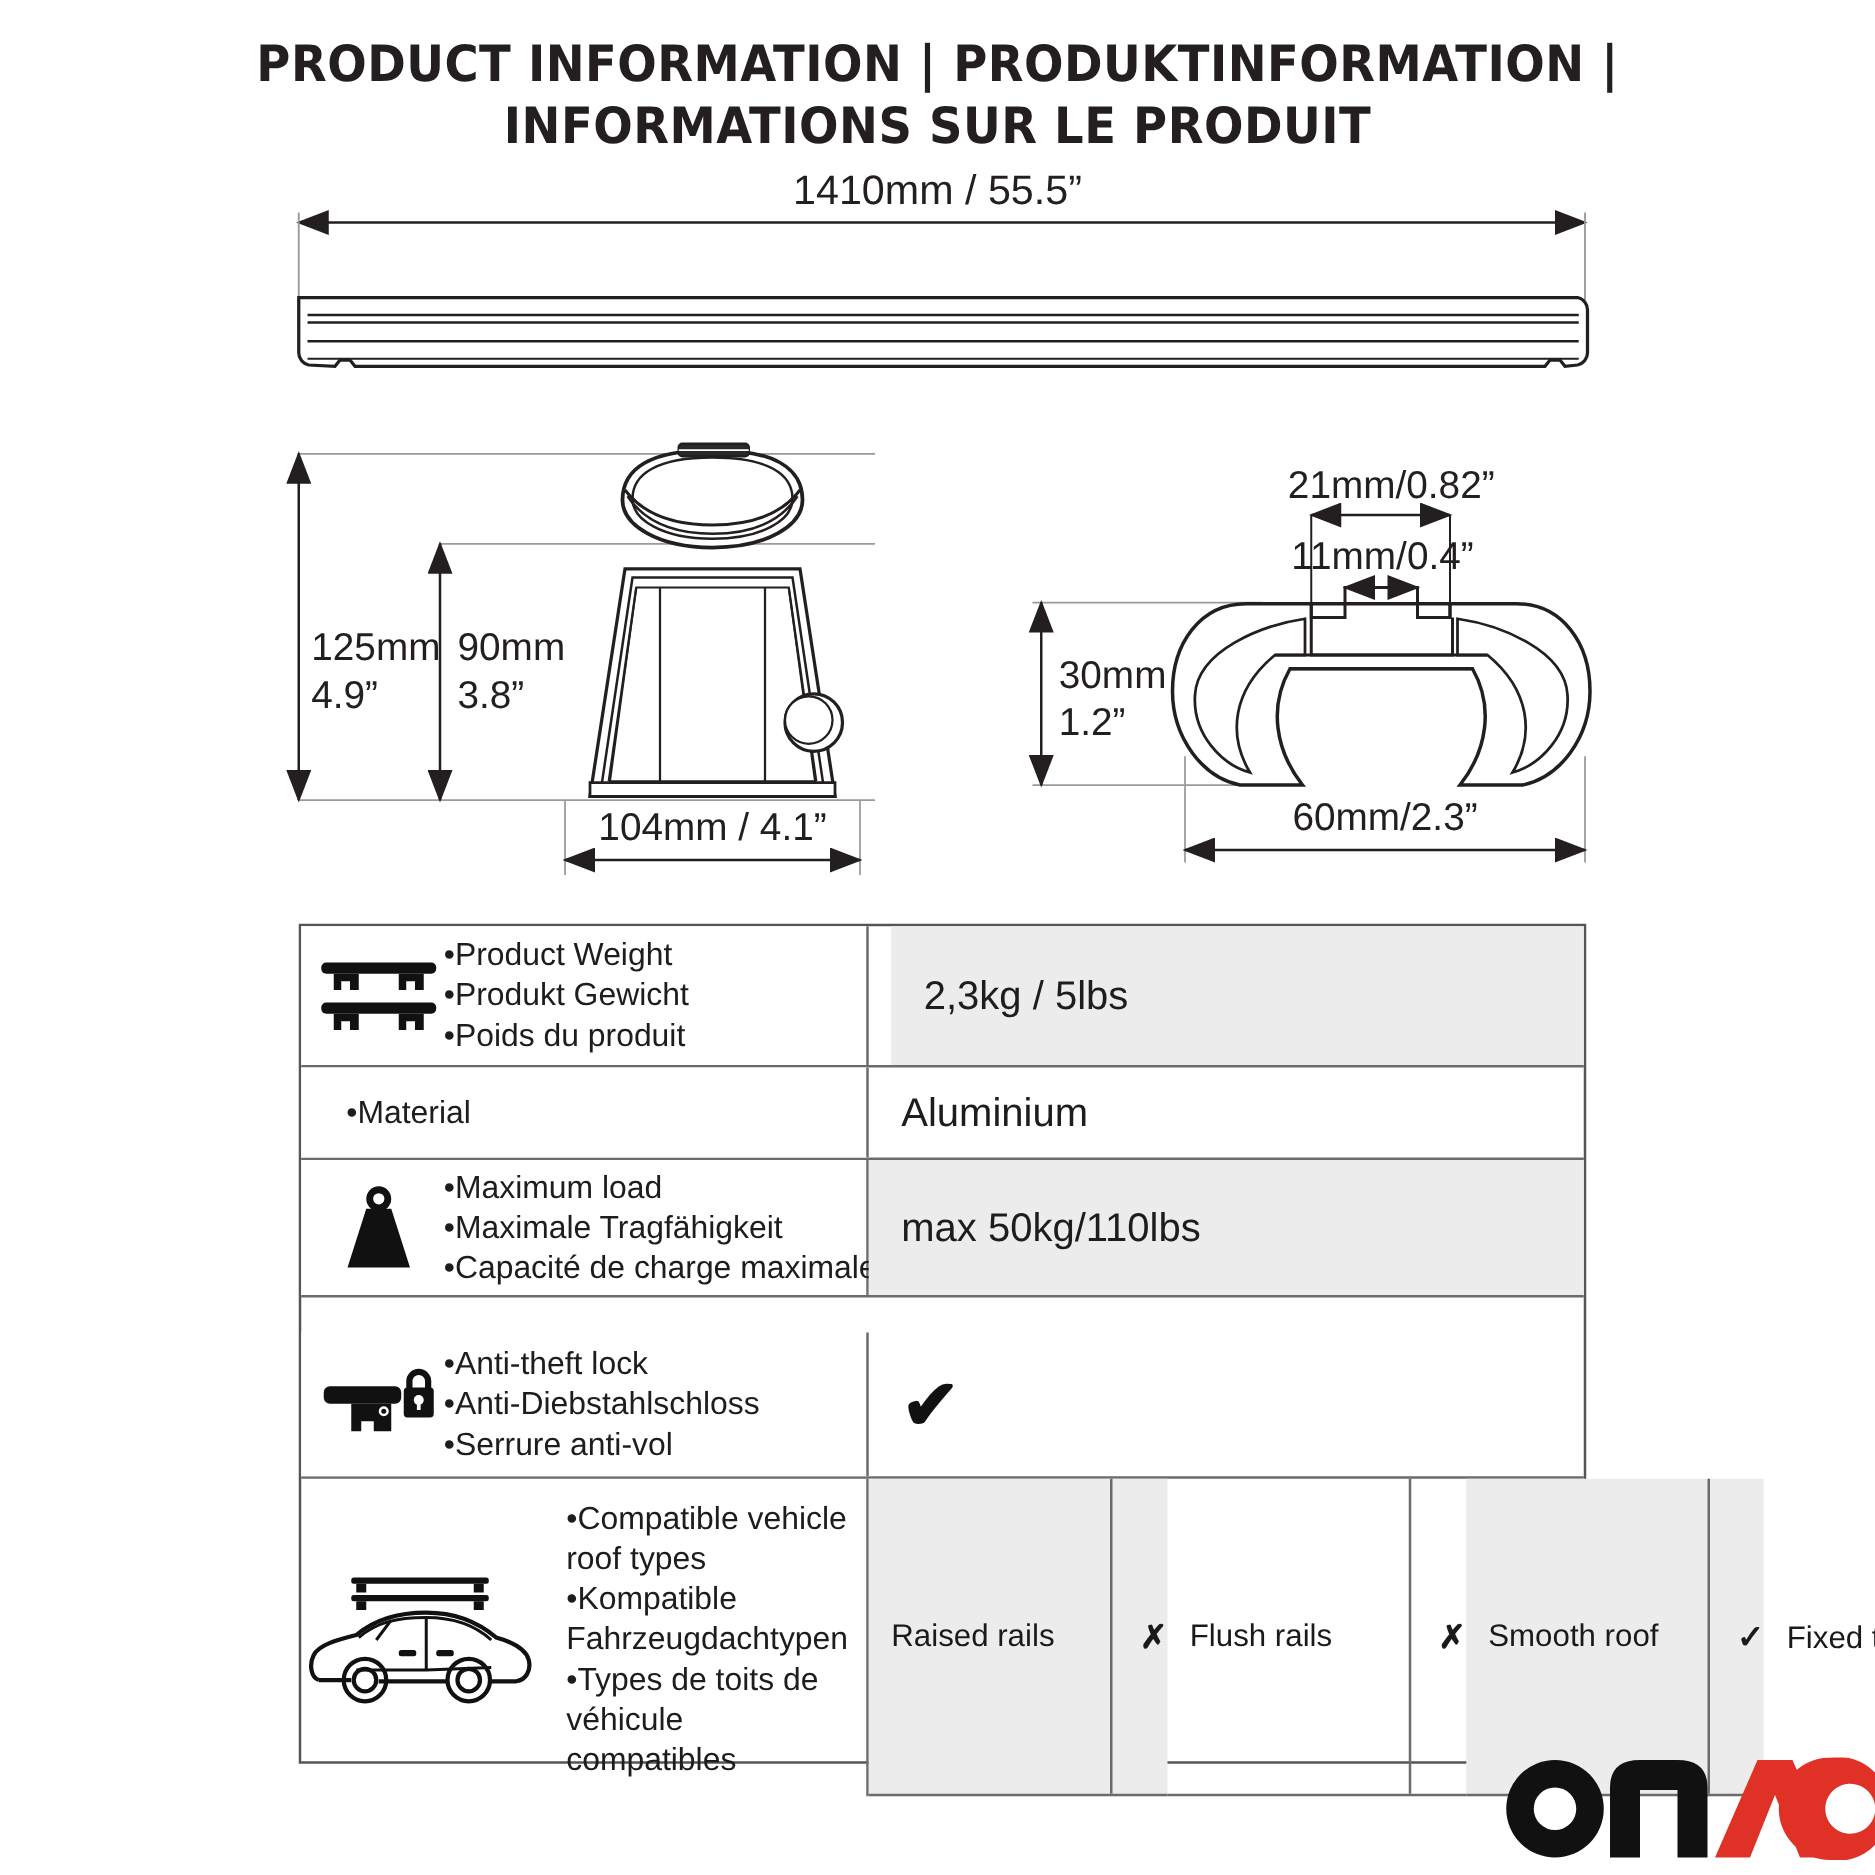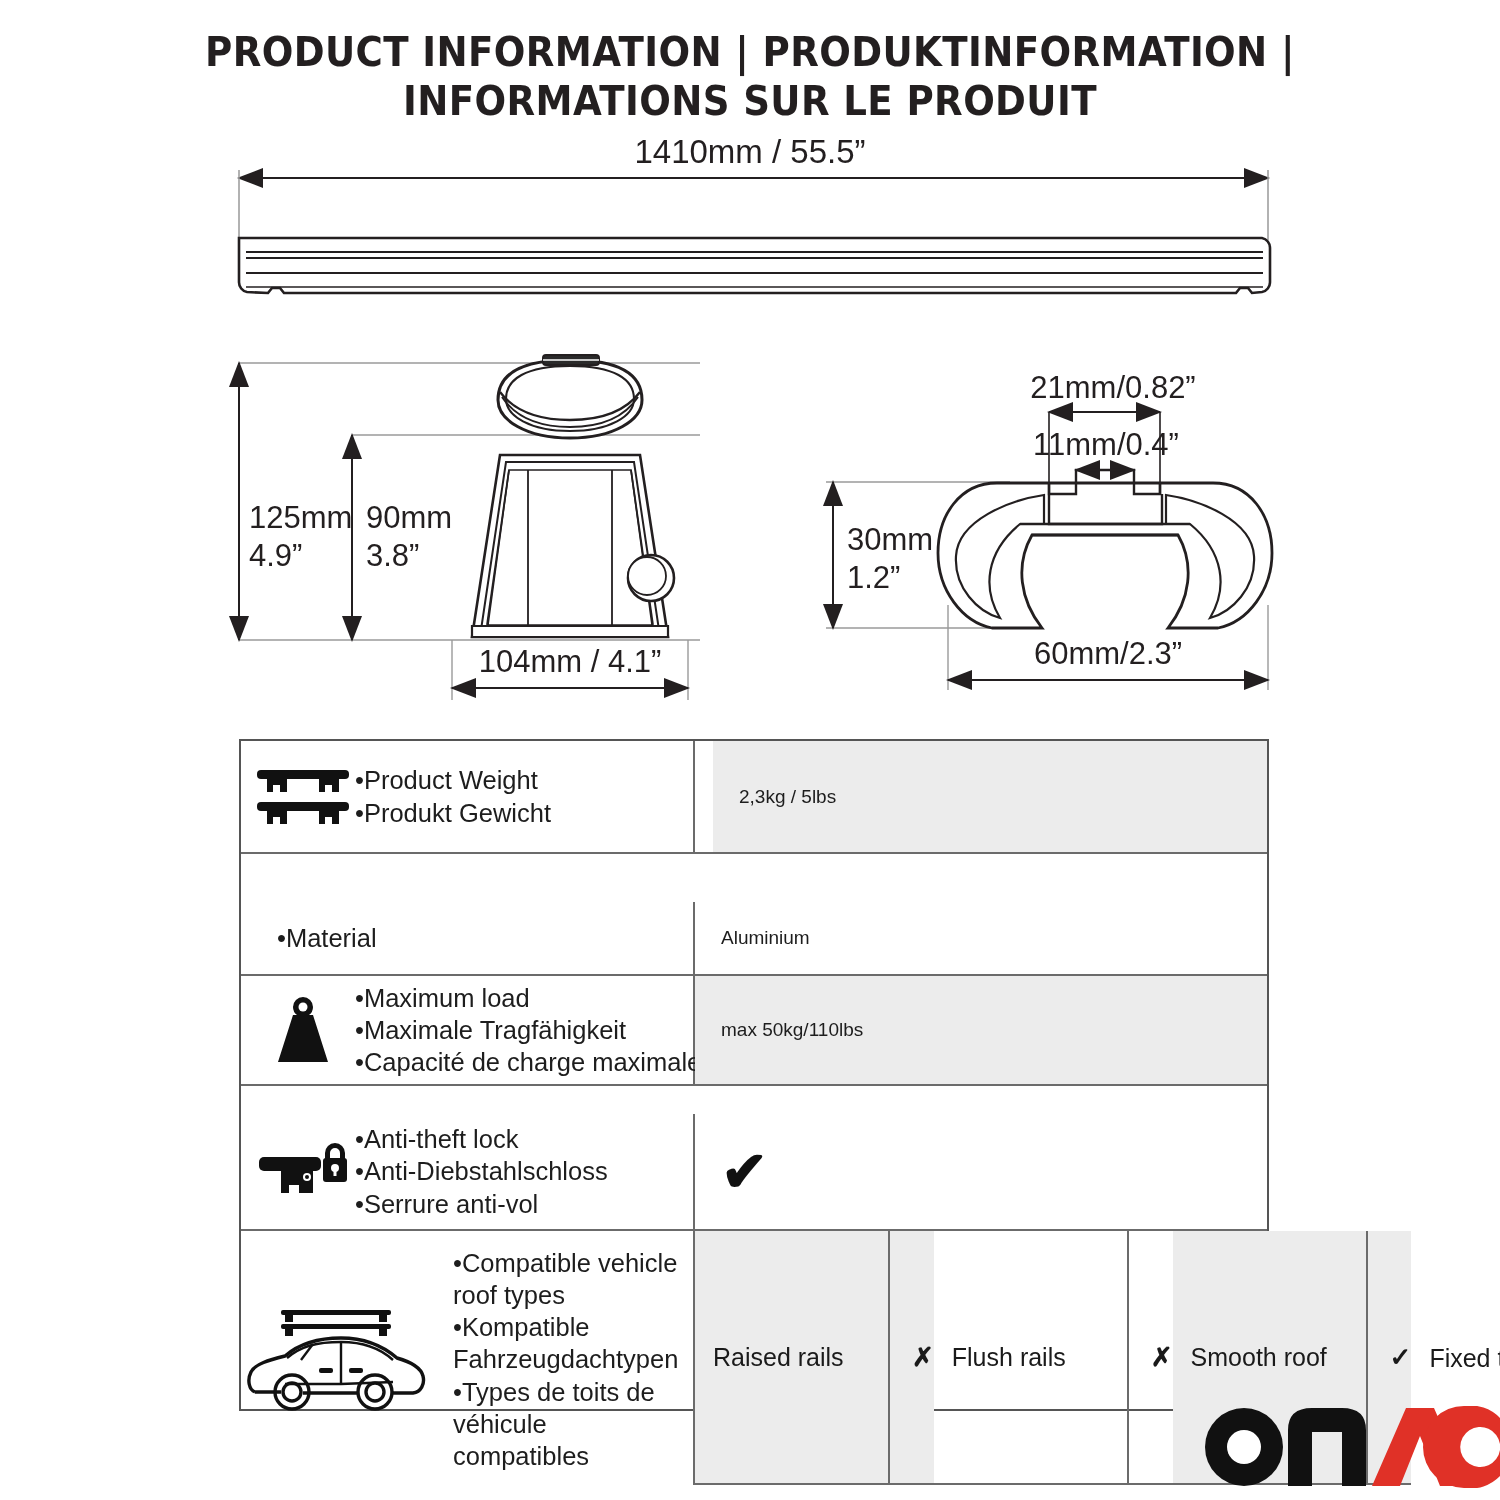--- a/index.html
+++ b/index.html
@@ -85,33 +85,33 @@
     justify-content: center;
   }
   .label-box {
     flex: 1 1 auto;
     font-size: 25.5px;
     line-height: 1.26;
     color: #1d1d1d;
     white-space: nowrap;
   }
   .value-txt {
-    font-size: 19px;
+    font-size: 32px;
     color: #1d1d1d;
   }
   .check-mark {
     font-size: 56px;
     line-height: 1;
     font-weight: 700;
     color: #111;
   }
 
   
   #row-weight   { height: 113px; gap: 18px; }
-  #row-material { height: 74px; margin-top: 48px; }
+  #row-material { height: 74px; }
   #row-load     { height: 110px; }
   #row-lock     { height: 117px; margin-top: 28px; }
   #row-compat   { height: 254px; border-bottom: none; }
 
   #row-material .cell-left { padding-left: 36px; }
 
   
   #row-compat { display: flex; }
   #compat-left {
     width: 454px; flex: 0 0 454px;
@@ -297,20 +297,21 @@
             <rect x="12" y="47" width="20" height="13"></rect>
             <rect x="18" y="53" width="7" height="7" fill="#fff"></rect>
             <rect x="64" y="47" width="20" height="13"></rect>
             <rect x="70" y="53" width="7" height="7" fill="#fff"></rect>
           </g>
         </svg>
       </div>
       <div class="label-box">
         <div>•Product Weight</div>
         <div>•Produkt Gewicht</div>
+        <div>•Poids du produit</div>
       </div>
     </div>
     <div class="cell-right shaded">
       <span class="value-txt">2,3kg / 5lbs</span>
     </div>
   </div>
 
   <div class="srow" id="row-material">
     <div class="cell-left">
       <div class="label-box">

